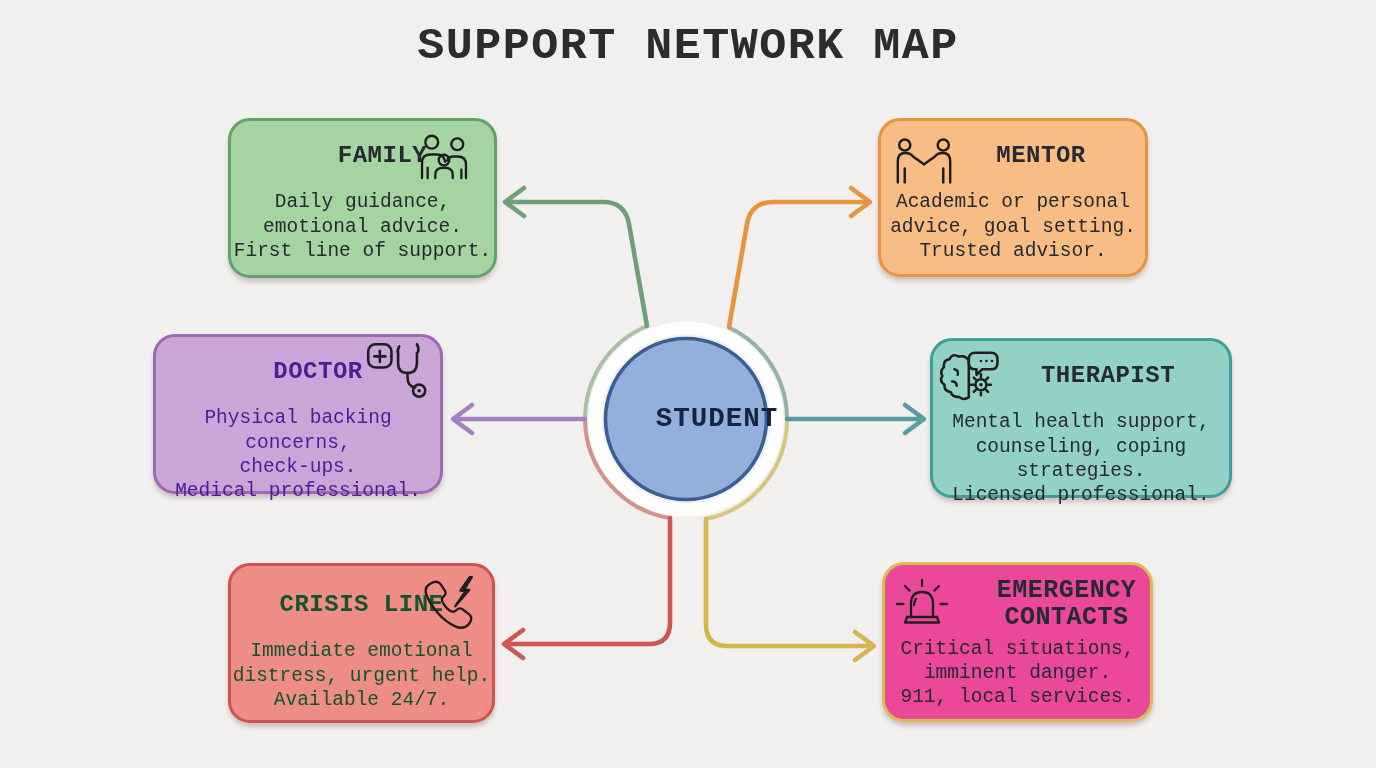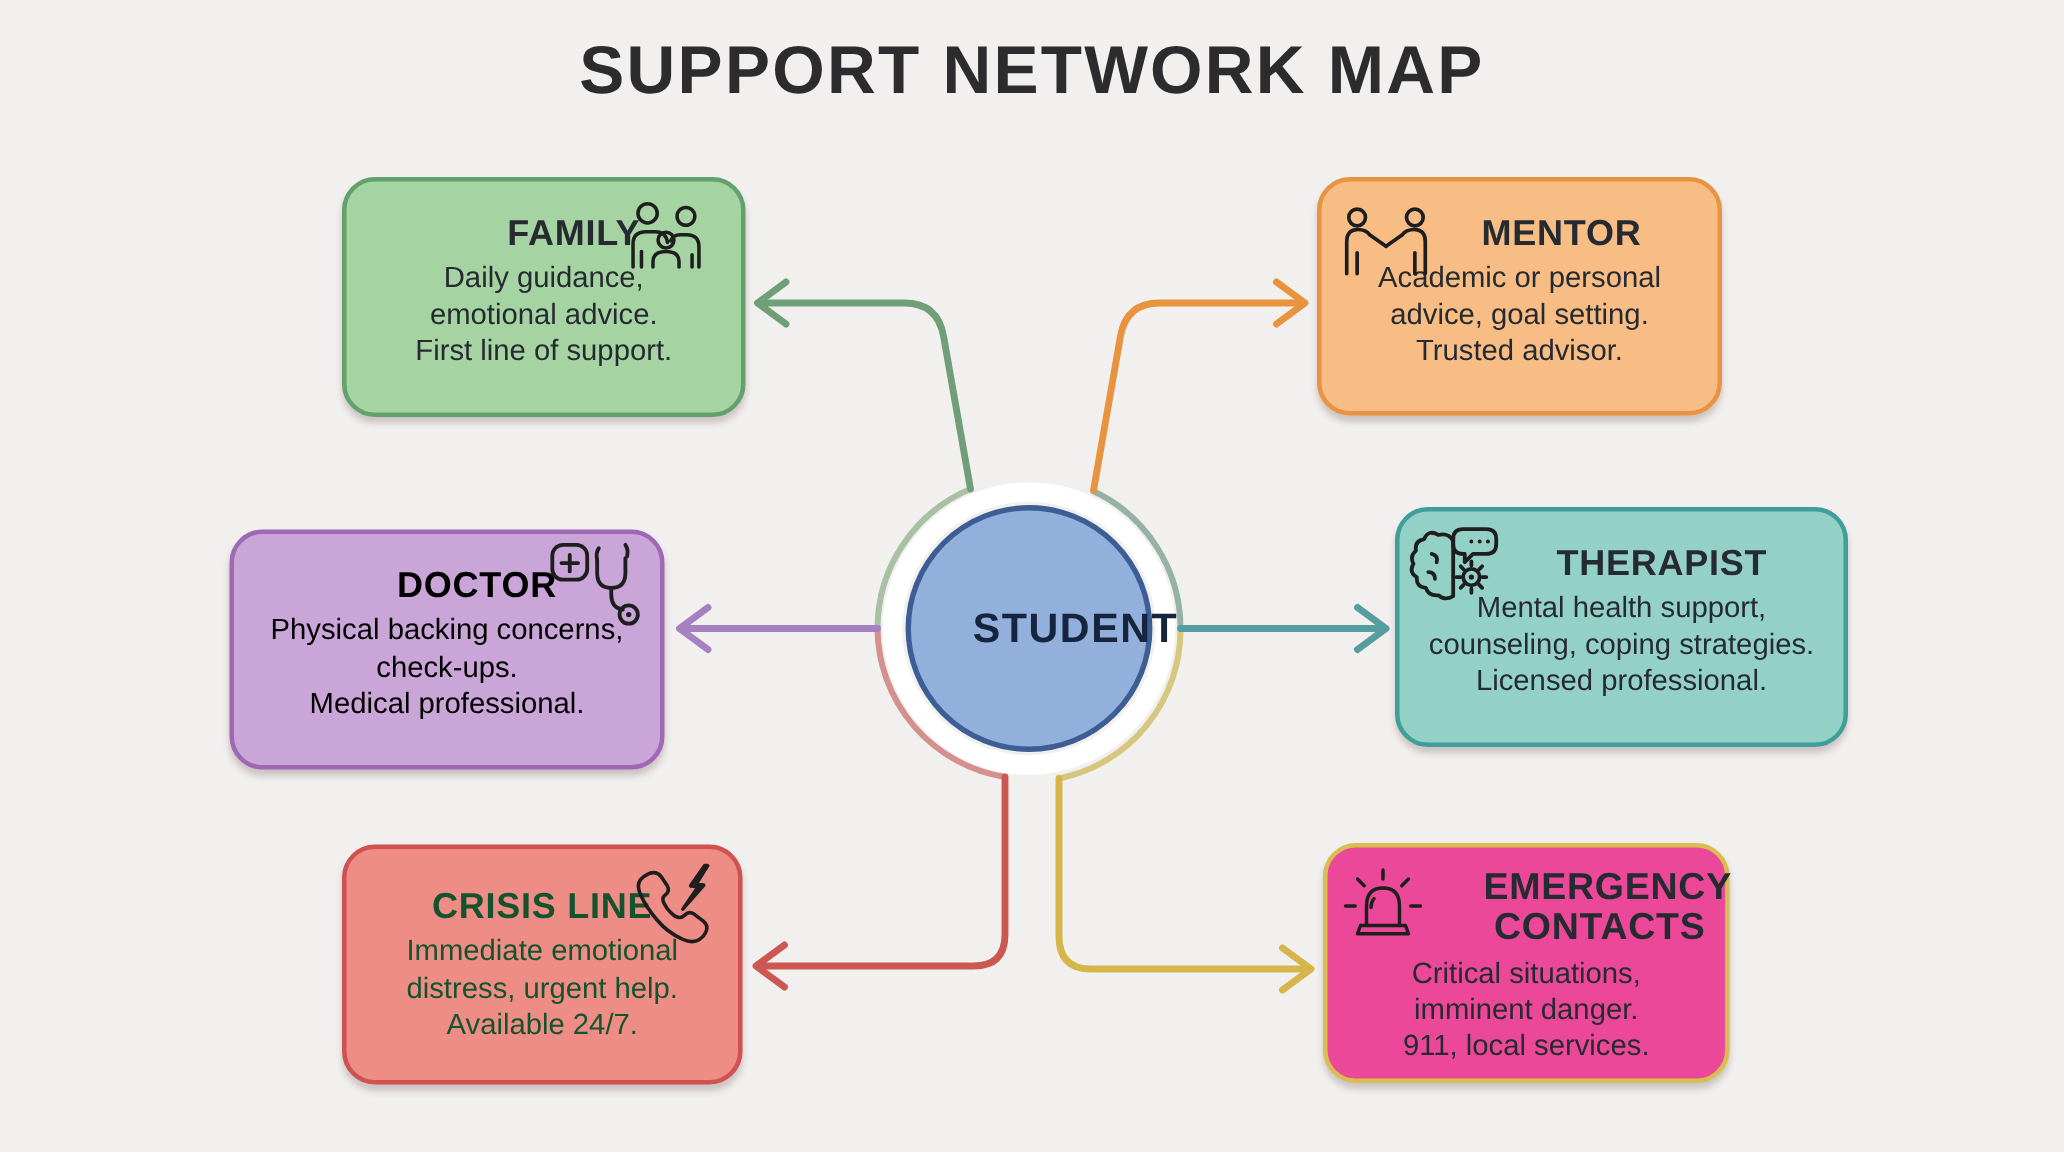--- a/index.html
+++ b/index.html
@@ -1,33 +1,33 @@
 <!DOCTYPE html>
 <html><head>
 <meta charset="utf-8">
 <style>
   html,body{margin:0;padding:0;}
   .stage{
     position:relative;width:1376px;height:768px;overflow:hidden;
-    font-family:Liberation Sans, sans-serif;
+    font-family:Liberation Mono, monospace;
     --icon-stroke:#1e1e1e;
   }
   .page-title{
     position:absolute;left:0;top:22px;width:100%;text-align:center;
     font-size:45px;font-weight:600;letter-spacing:1.5px;line-height:1.1;
   }
   svg.wires{position:absolute;left:0;top:0;}
   .node{
     position:absolute;box-sizing:border-box;border:3px solid;border-radius:22px;
     text-align:center;box-shadow:0 4px 4px rgba(110,80,80,.28);
   }
   .node-title{
     font-size:24px;font-weight:bold;letter-spacing:.5px;margin-top:22px;line-height:1.1;padding-left:40px;
   }
-  .node-body{font-size:19.5px;line-height:1.24;margin-top:4px;}
+  .node-body{font-size:19.5px;line-height:1.24;margin-top:21px;}
   .icon{position:absolute;display:block;line-height:0;}
   .icon svg{stroke:var(--icon-stroke);fill:none;stroke-width:2.3;stroke-linecap:round;stroke-linejoin:round;}
   .icon svg .dotfill{fill:var(--icon-stroke);stroke:none;}
   .center-label{
     position:absolute;left:627px;top:403px;width:180px;text-align:center;
     font-size:27.5px;font-weight:bold;letter-spacing:1px;
   }
   
   .t-crisis{margin-right:40px;margin-top:26px;}
   .t-mentor{margin-left:16px;}
@@ -107,21 +107,21 @@
       </svg>
     </span>
     <div class="node-title t-mentor">MENTOR</div>
     <div class="node-body">
       <div>Academic or personal</div>
       <div>advice, goal setting.</div>
       <div>Trusted advisor.</div>
     </div>
   </div>
 
-  <div class="node" style="left: 153px; top: 353px; width: 290px; height: 160px; background: rgb(201, 165, 216); border-color: rgb(159, 104, 181); color: #000000;">
+  <div class="node" style="left: 153px; top: 334px; width: 290px; height: 160px; background: rgb(201, 165, 216); border-color: rgb(159, 104, 181); color: #4c1d95;">
     <span class="icon" style="right:12px;top:5px">
       <svg width="62" height="62" viewBox="0 0 56 56">
         <rect x="2" y="2" width="21" height="21" rx="6.5"></rect>
         <path d="M12.5,8 v10 M7.5,13 h10"></path>
         <path d="M30,4 q-2,3 -1,7"></path>
         <path d="M46,2 q2,3 1,7"></path>
         <path d="M29,11 v8 q0,9 8.5,9 q8.5,0 8.5,-9 v-9"></path>
         <path d="M37.5,28 v4 q0,8 7,9"></path>
         <circle cx="48" cy="44" r="5.5"></circle>
         <circle cx="48" cy="44" r="1.6" class="dotfill"></circle>

